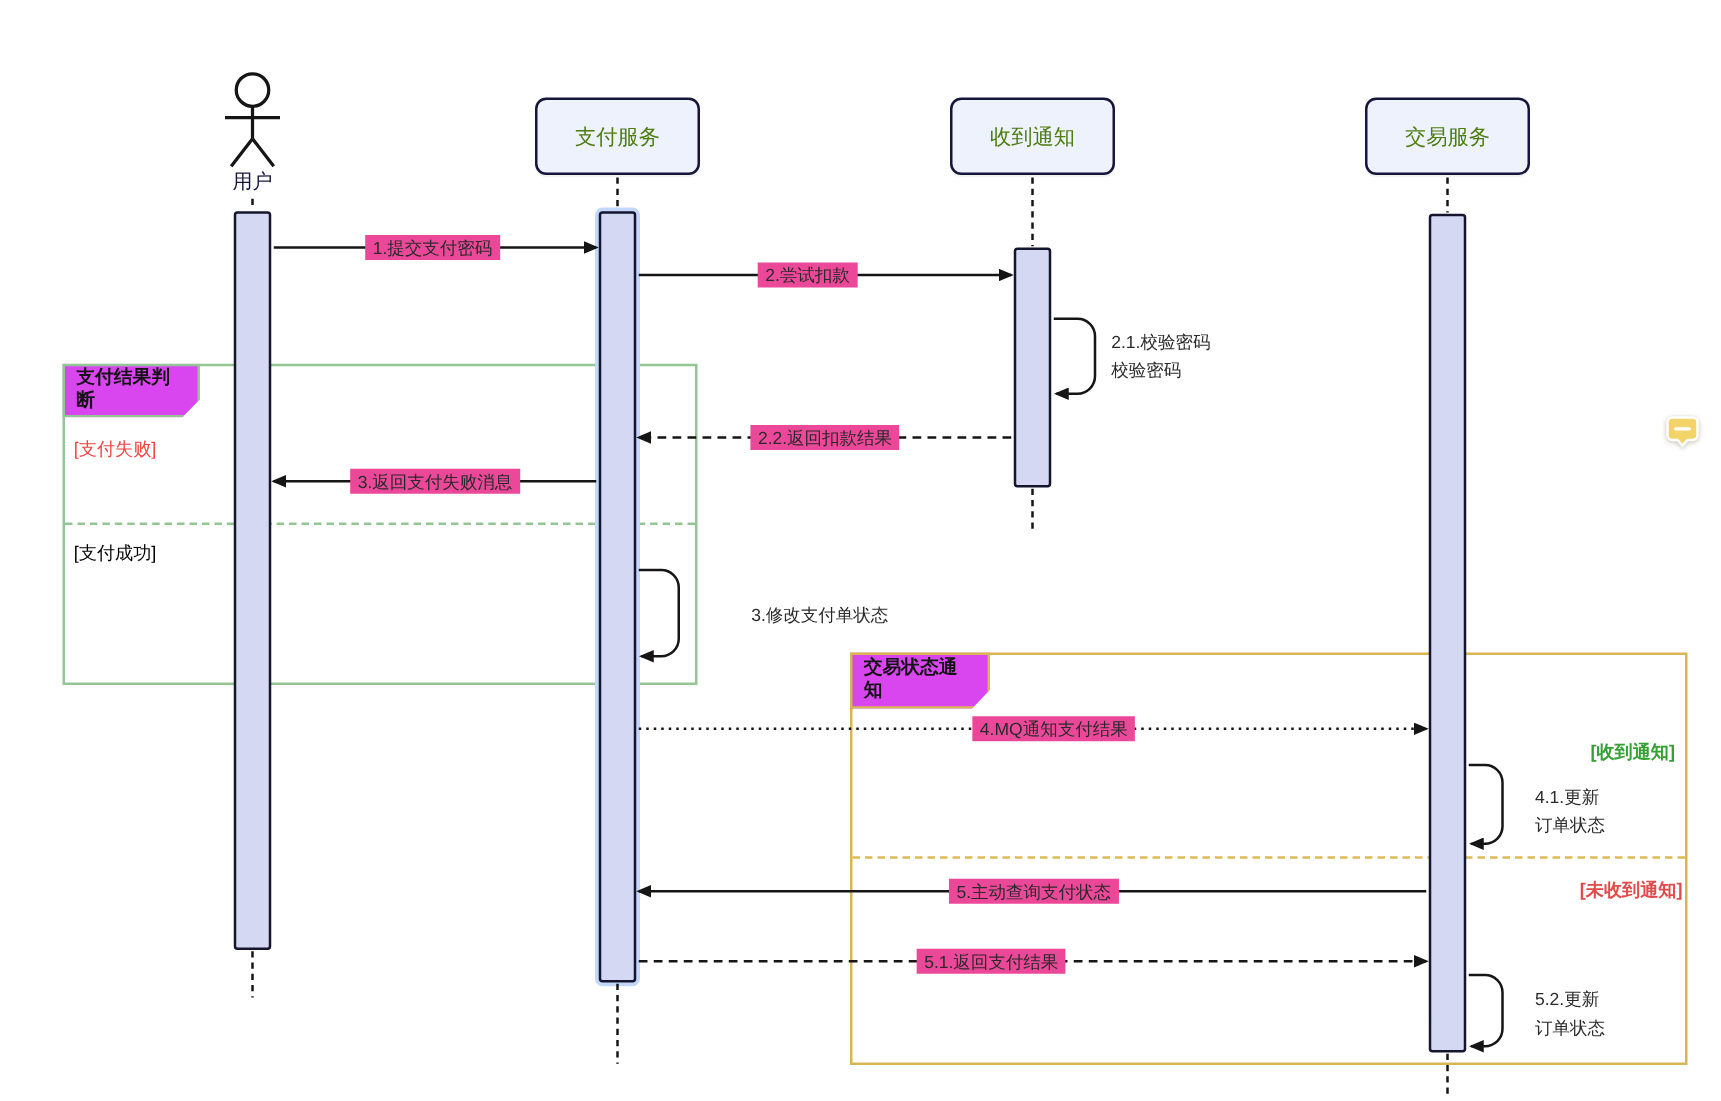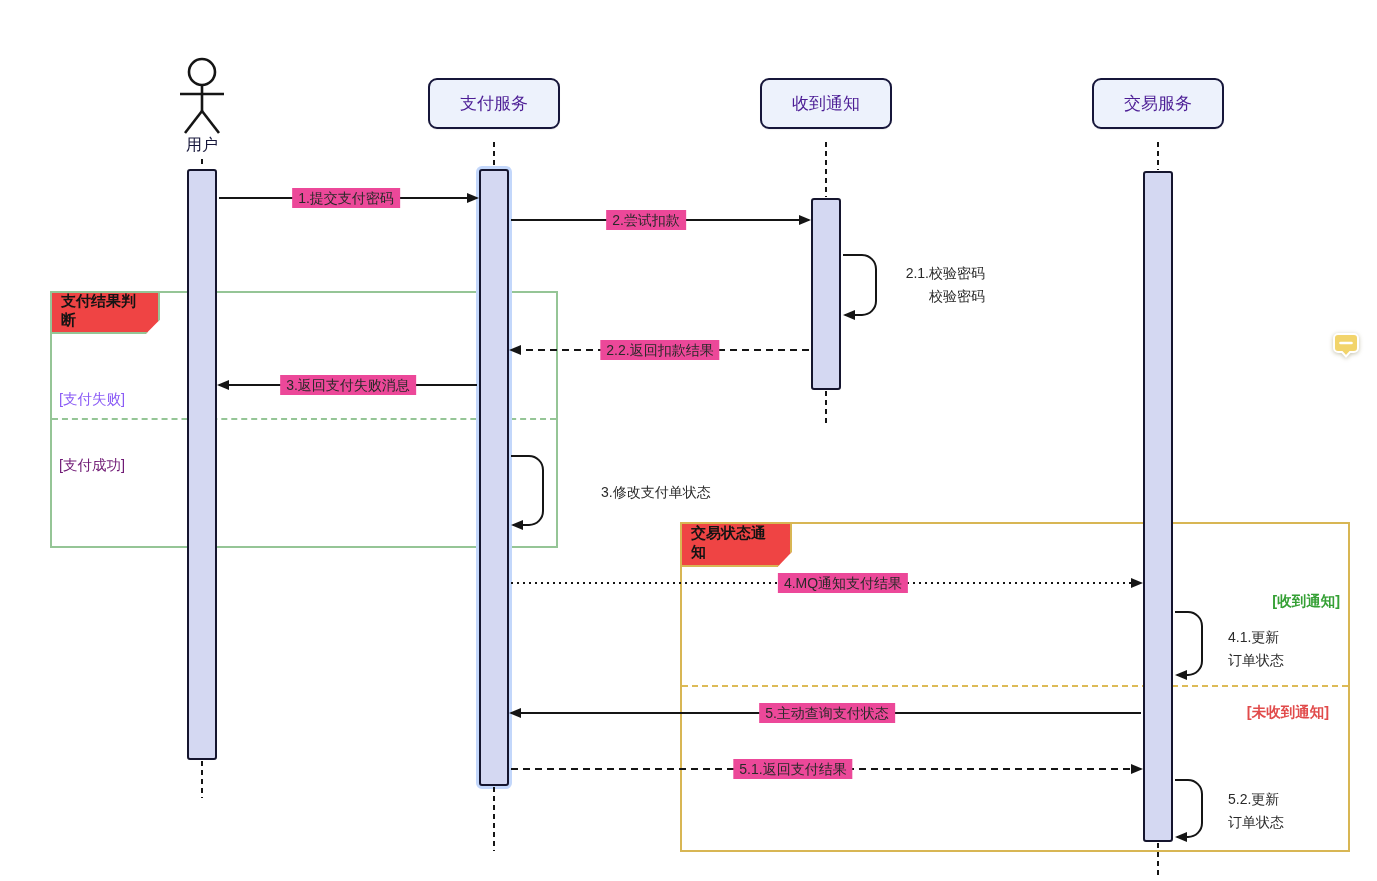--- a/index.html
+++ b/index.html
@@ -1,51 +1,51 @@
 <!DOCTYPE html>
 <html><head>
 <meta charset="utf-8">
 <style>
   html,body{margin:0;padding:0;background:#fff;}
   .canvas{position:relative;width:1377px;height:881px;background:#ffffff;
           font-family:"Liberation Sans","DejaVu Sans",sans-serif;overflow:hidden;}
 
   
-  .participant{position:absolute;width:132px;height:51px;display:flex;align-items:center;justify-content:center;
-    background:#edf2fc;border:2px solid #16163a;border-radius:9px;font-size:17px;color:#4c1d95;
+  .participant{position:absolute;width:132px;height:62px;display:flex;align-items:center;justify-content:center;
+    background:#edf2fc;border:2px solid #16163a;border-radius:9px;font-size:17px;color:#4d7c0f;
     z-index:4;box-sizing:border-box;box-shadow:0 1px 1px rgba(0,0,0,0.06);}
 
   
   .activation{position:absolute;width:30px;background:#d4d8f2;border:2px solid #15152e;border-radius:3px;
     z-index:2;box-sizing:border-box;}
   .activation.selected{box-shadow:0 0 0 3px #c3d7fb;}
 
   
   .frame{position:absolute;border:2px solid;z-index:1;box-sizing:border-box;}
   .frame.green{border-color:#95c596;}
   .frame.yellow{border-color:#d8b654;}
-  .frame-title{position:absolute;top:-2px;left:-2px;display:flex;align-items:center;background:#ef4444;
+  .frame-title{position:absolute;top:-2px;left:-2px;display:flex;align-items:center;background:#d946ef;
     border:2px solid;font-weight:bold;font-size:15px;color:#141414;padding:0 10px 4px 9px;box-sizing:border-box;
     clip-path:polygon(0 0,100% 0,100% 66%,87% 100%,0 100%);}
   .frame.green .frame-title{border-color:#95c596;width:110px;height:43px;}
   .frame.yellow .frame-title{border-color:#d8b654;width:112px;height:45px;}
   .divider{position:absolute;left:0;right:0;border-top:2px dashed;height:0;}
   .frame.green .divider{border-color:#95c596;}
   .frame.yellow .divider{border-color:#ddbb57;}
   .guard{position:absolute;font-size:14.5px;white-space:nowrap;}
-  .guard.fail{color:#8b5cf6;margin-top:40px;}
-  .guard.succ{color:#701a75;margin-top:23px;}
+  .guard.fail{color:#ef4444;}
+  .guard.succ{color:#000000;}
   .guard.recv{color:#35a035;font-weight:bold;text-align:right;}
   .guard.norecv{color:#e14b4b;font-weight:bold;text-align:right;}
 
   
   .msg-label{position:absolute;transform:translateX(-50%);background:#ec4899;padding:0 6px;font-size:14px;
     color:#2a2a2a;line-height:20px;white-space:nowrap;z-index:4;}
   .self-label{position:absolute;font-size:14px;color:#2a2a2a;line-height:23px;z-index:4;white-space:nowrap;}
-  .self-label.center{text-align:right;}
+  .self-label.center{text-align:left;}
 
   .actor-label{position:absolute;left:174px;top:135px;width:56px;text-align:center;font-size:16px;
     color:#16163a;z-index:4;}
 
   svg.layer{position:absolute;left:0;top:0;z-index:3;}
   .comment-g{filter:drop-shadow(0 1px 2px rgba(90,80,20,0.35));}
 </style>
 </head>
 <body>
 
@@ -59,21 +59,21 @@
     <div class="guard fail" style="left:7px;top:57px;">[支付失败]</div>
     <div class="guard succ" style="left:7px;top:140px;">[支付成功]</div>
   </div>
 
   <div class="frame yellow" style="left:680px;top:522px;width:670px;height:330px;">
     <div class="frame-title">
       <span>交易状态通知</span>
     </div>
     <div class="divider" style="top:161px;"></div>
     <div class="guard recv" style="right:8px;top:68px;margin-left:48px;">[收到通知]</div>
-    <div class="guard norecv" style="right:19px;top:179px;">[未收到通知]</div>
+    <div class="guard norecv" style="right:2px;top:179px;">[未收到通知]</div>
   </div>
 
   <div class="activation" style="left:187px;top:169px;height:591px;"></div>
   <div class="activation selected" style="left:479px;top:169px;height:617px;"></div>
   <div class="activation" style="left:811px;top:198px;height:192px;"></div>
   <div class="activation" style="left:1143px;top:171px;height:671px;"></div>
 
   <svg class="layer" width="1377" height="881" viewBox="0 0 1377 881">
     <defs>
       <marker id="arr" markerUnits="userSpaceOnUse" markerWidth="12" markerHeight="10" refX="10" refY="5" orient="auto-start-reverse">

